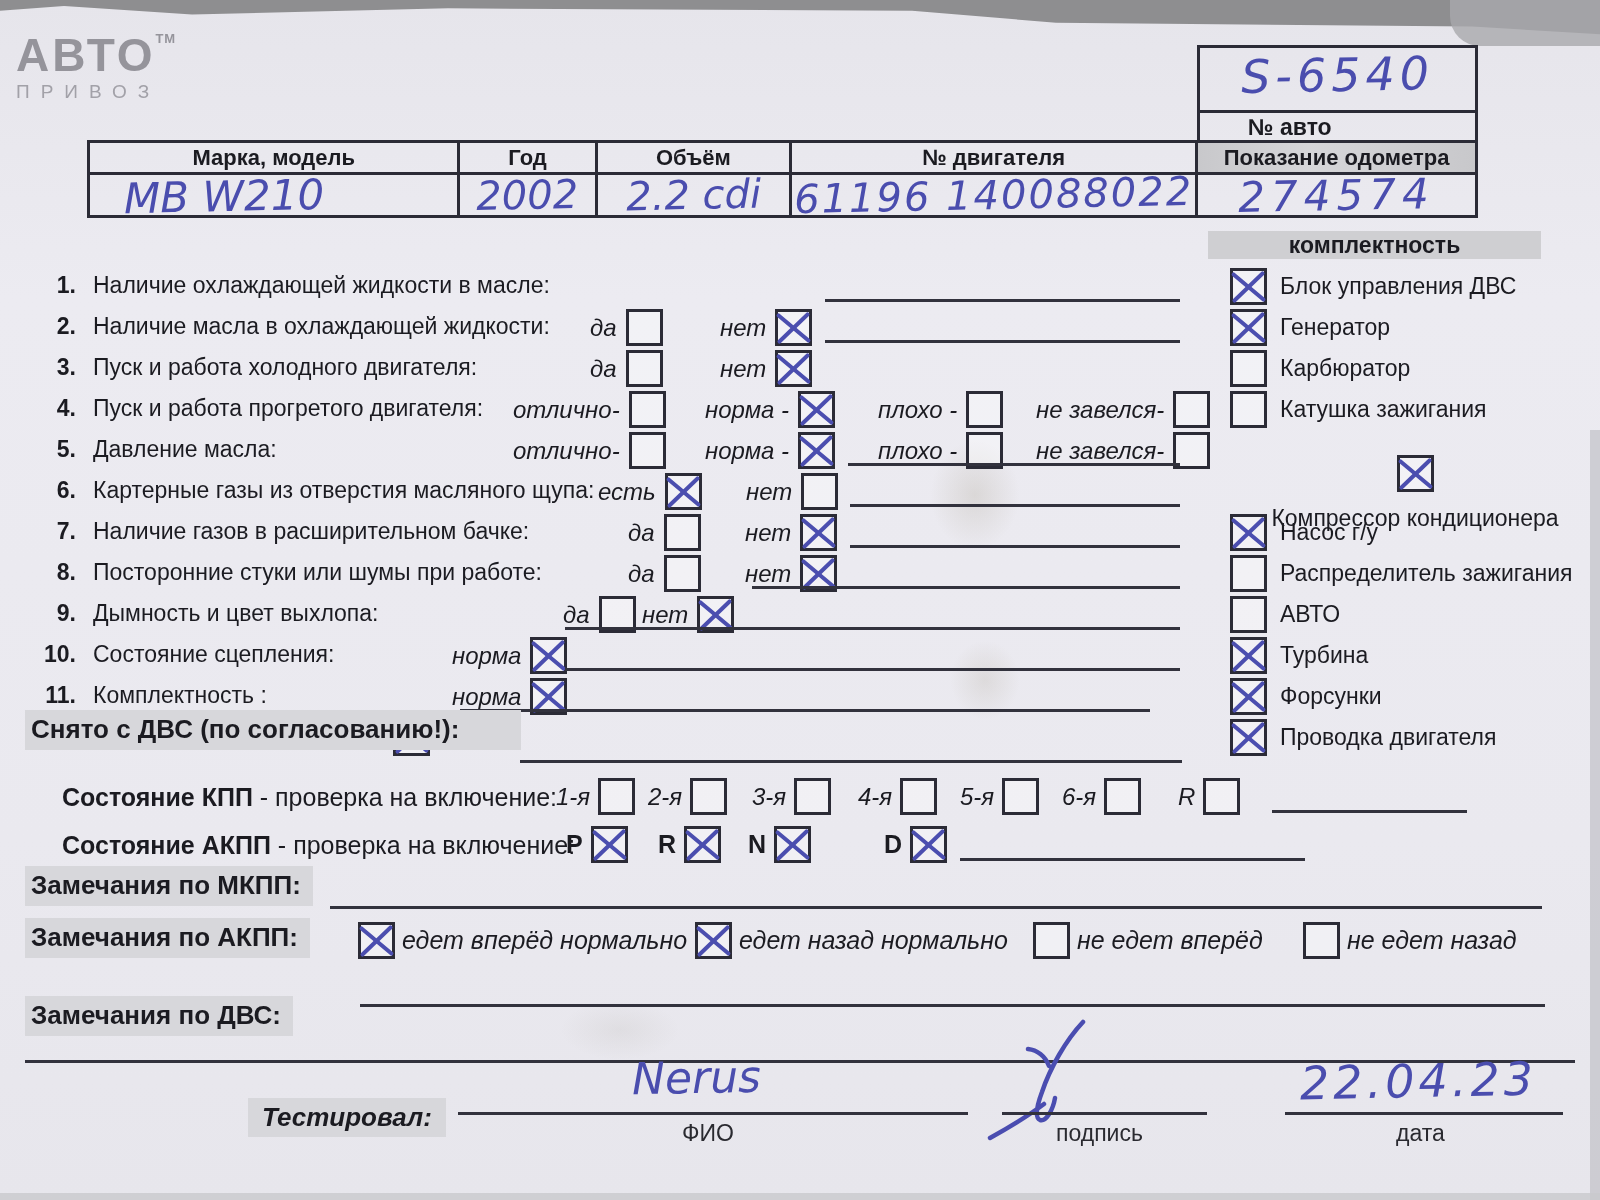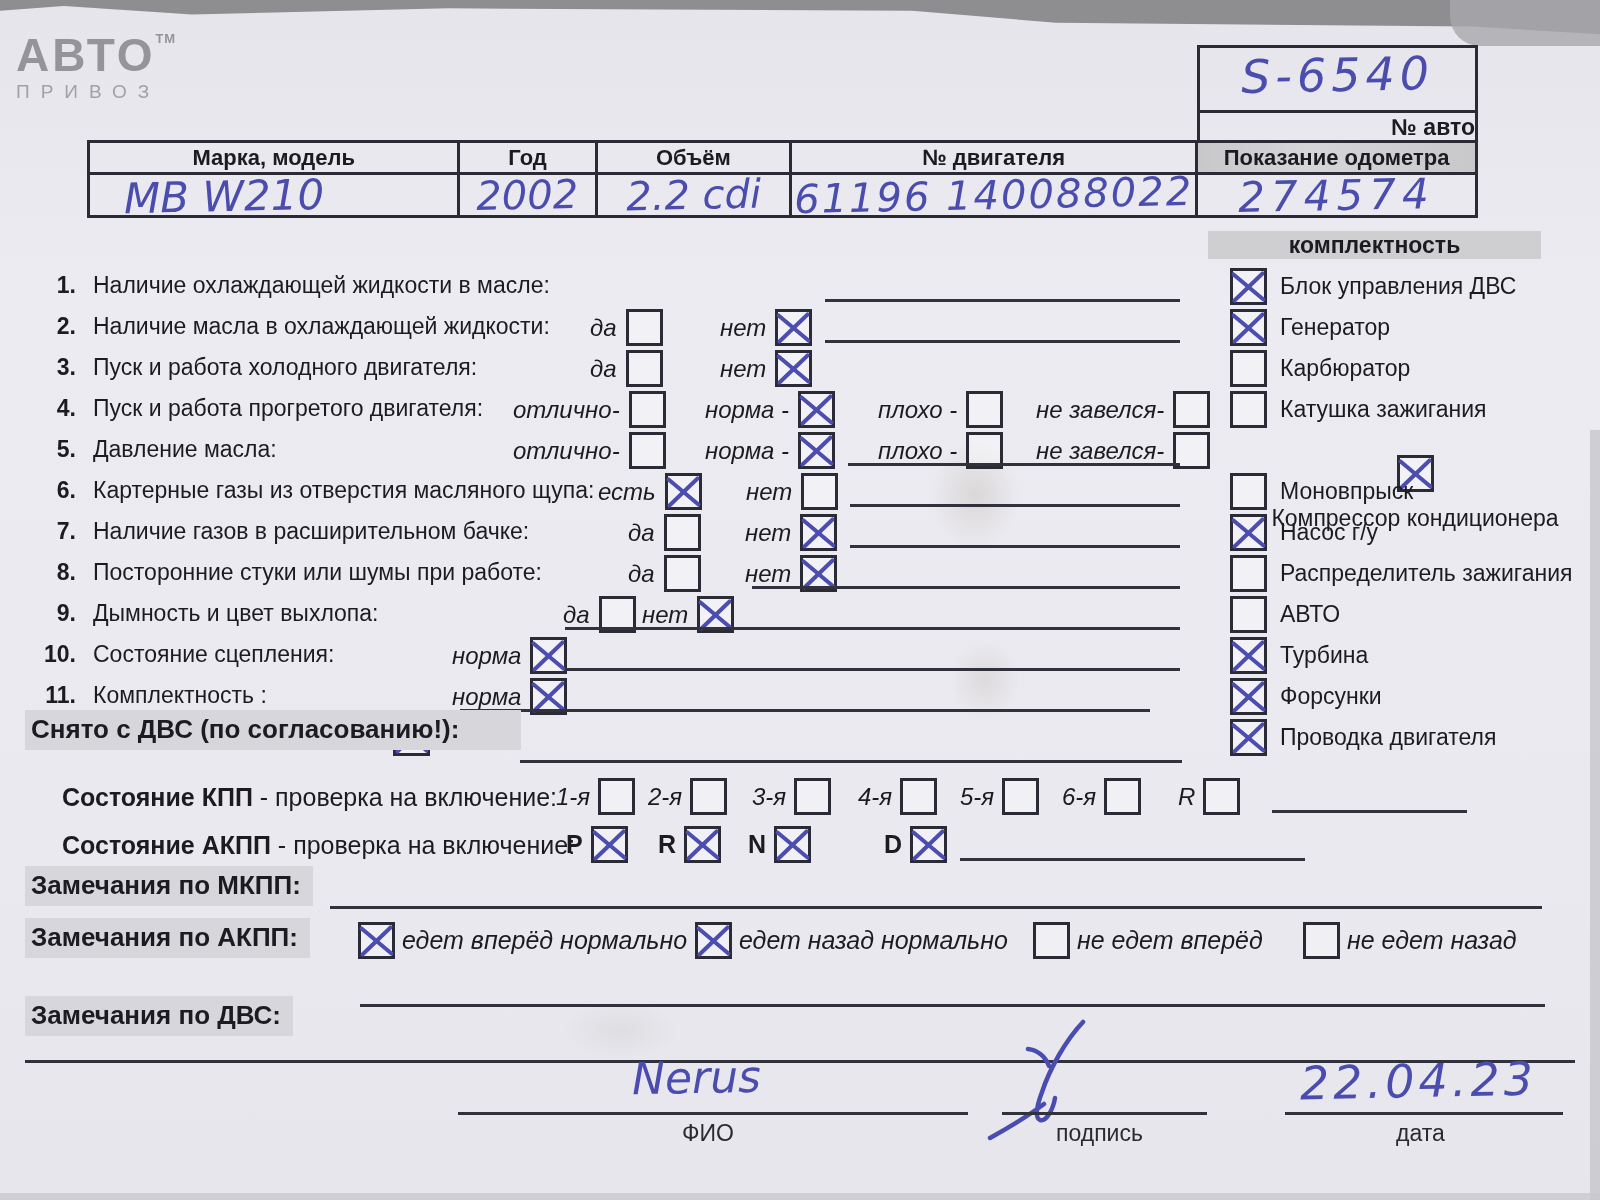--- a/index.html
+++ b/index.html
@@ -21,21 +21,21 @@
   .logo-main sup{font-size:13px;letter-spacing:1px;vertical-align:28px;}
   .logo-sub{font-size:19px;letter-spacing:11px;margin-top:3px;color:#a2a1a8;}
   
   .title{position:absolute;left:308px;top:70px;font-size:31px;font-weight:bold;color:#141419;letter-spacing:.5px;}
   
   .ink{font-family:"DejaVu Sans",sans-serif;font-style:italic;color:#4a4dae;white-space:nowrap;transform:rotate(-1.2deg);}
   
   .car-box{position:absolute;left:1197px;top:45px;width:281px;height:95px;border:3px solid #2b2b36;border-bottom:none;box-sizing:border-box;}
   .car-num{position:absolute;left:0;top:0;width:100%;text-align:center;font-size:46px;letter-spacing:5px;}
   .car-divider{position:absolute;left:0;top:62px;width:100%;height:3px;background:#2b2b36;}
-  .car-label{position:absolute;left:0;top:66px;width:100%;text-align:right;font-size:23px;font-weight:bold;}
+  .car-label{position:absolute;left:0;top:66px;width:100%;text-align:left;font-size:23px;font-weight:bold;padding-left:48px;}
   
   .vtable{position:absolute;left:87px;top:140px;width:1391px;height:78px;border:3px solid #2b2b36;box-sizing:border-box;display:flex;}
   .vcol{position:relative;border-left:3px solid #2b2b36;box-sizing:border-box;}
   .vcol:first-child{border-left:none;}
   .vhead{height:29px;line-height:29px;border-bottom:3px solid #2b2b36;text-align:center;font-size:22px;font-weight:bold;box-sizing:content-box;}
   .vhead.grey{background:linear-gradient(90deg,#c8c8cb,#d6d6d9 40%,#c8c8cb);}
   .vval{position:absolute;left:0;right:0;top:32px;bottom:0;display:flex;align-items:center;justify-content:center;font-size:40px;}
   
   .comp-header{position:absolute;left:1208px;top:231px;width:333px;height:28px;line-height:28px;background:#cfcfd2;text-align:center;font-size:23px;font-weight:bold;}
   .comp-row{position:absolute;left:1230px;width:370px;height:41px;display:flex;align-items:center;gap:13px;}
@@ -133,24 +133,20 @@
     <span class="clabel">Карбюратор</span>
   </div>
   <div class="comp-row" style="top:389px;">
     <span class="box"></span>
     <span class="clabel">Катушка зажигания</span>
   </div>
   <div class="comp-row" style="top:455px;flex-direction:column;">
     <span class="box checked"></span>
     <span class="clabel">Компрессор кондиционера</span>
   </div>
-  <div class="comp-row" style="top:471px;">
-    <span class="box"></span>
-    <span class="clabel">Моновпрыск</span>
-  </div>
   <div class="comp-row" style="top:512px;">
     <span class="box checked"></span>
     <span class="clabel">Насос г/у</span>
   </div>
   <div class="comp-row" style="top:553px;">
     <span class="box"></span>
     <span class="clabel">Распределитель зажигания</span>
   </div>
   <div class="comp-row" style="top:594px;">
     <span class="box"></span>
@@ -403,20 +399,21 @@
         <span class="box"></span>
         <span class="rlabel">не едет назад</span>
       </span>
   </div>
 
   <div class="seclabel hl" style="left:25px;top:996px;">Замечания по ДВС:</div>
   <div class="sline" style="left:360px;top:1004px;width:1185px;"></div>
 
   <div class="sline" style="left:25px;top:1060px;width:1550px;"></div>
 
+  <div class="tested hl">Тестировал:</div>
   <div class="ink" style="position:absolute;left:632px;top:1052px;font-size:44px;">Nerus</div>
   <div class="sline" style="left:458px;top:1112px;width:510px;"></div>
   <div class="caption" style="left:682px;top:1120px;">ФИО</div>
 
   <svg class="sig-svg" width="150" height="140" viewBox="0 0 150 140">
     <path d="M105 14 C 88 32, 72 60, 64 84 C 58 100, 57 110, 62 112 C 68 114, 75 102, 77 90 M 71 58 C 67 48, 59 42, 50 41 M 66 96 C 50 108, 30 120, 12 130" stroke="#4a4db0" stroke-width="4.5" fill="none" stroke-linecap="round"></path>
   </svg>
   <div class="sline" style="left:1002px;top:1112px;width:205px;"></div>
   <div class="caption" style="left:1056px;top:1120px;">подпись</div>
 

